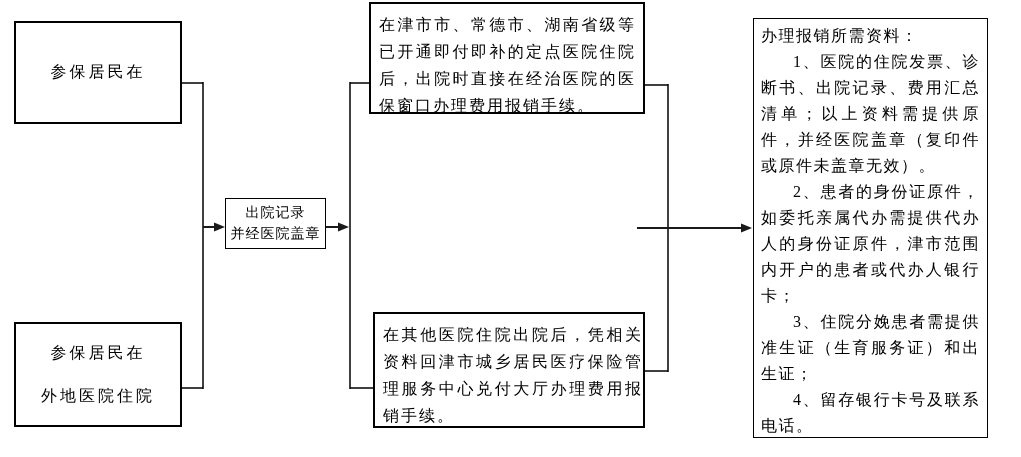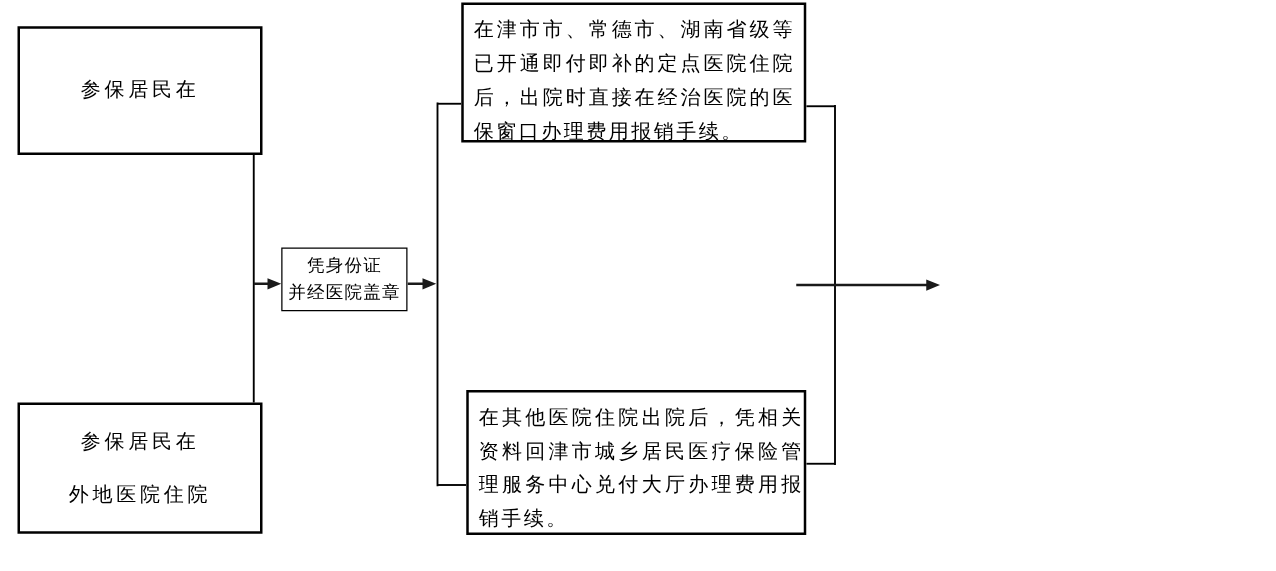--- a/index.html
+++ b/index.html
@@ -23,21 +23,21 @@
   }
   .box {
     position: absolute;
     background: #ffffff;
     border: 2px solid #000000;
   }
   .box.thin { border-width: 1px; }
 
   
   .box-left {
-    left: 14px; width: 196px;
+    left: 14px; width: 168px;
     display: flex; flex-direction: column;
     align-items: center; justify-content: center;
     row-gap: 22px;
     font-size: 16px; letter-spacing: 3px;
     text-align: center;
   }
   #box-local  { top: 21px;  height: 103px; }
   #box-remote { top: 322px; height: 105px; }
 
   
@@ -111,26 +111,33 @@
   <div class="box box-left" id="box-local">
     <div>参保居民在</div>
   </div>
 
   <div class="box box-left" id="box-remote">
     <div>参保居民在</div>
     <div>外地医院住院</div>
   </div>
 
   <div class="box thin" id="box-id">
-    <div>凭身份证</div>
+    <div>出院记录</div>
     <div>并经医院盖章</div>
   </div>
 
   <div class="box box-process" id="box-local-process">
     <p>在津市市、常德市、湖南省级等已开通即付即补的定点医院住院后，出院时直接在经治医院的医保窗口办理费用报销手续。</p>
   </div>
 
   <div class="box box-process" id="box-remote-process">
     <p>在其他医院住院出院后，凭相关资料回津市城乡居民医疗保险管理服务中心兑付大厅办理费用报销手续。</p>
   </div>
 
+  <div class="box thin" id="box-materials">
+    <p>办理报销所需资料：</p>
+    <p class="item">1、医院的住院发票、诊断书、出院记录、费用汇总清单；以上资料需提供原件，并经医院盖章（复印件或原件未盖章无效）。</p>
+    <p class="item">2、患者的身份证原件，如委托亲属代办需提供代办人的身份证原件，津市范围内开户的患者或代办人银行卡；</p>
+    <p class="item">3、住院分娩患者需提供准生证（生育服务证）和出生证；</p>
+    <p class="item">4、留存银行卡号及联系电话。</p>
+  </div>
 
 </div>
 
 </body></html>

